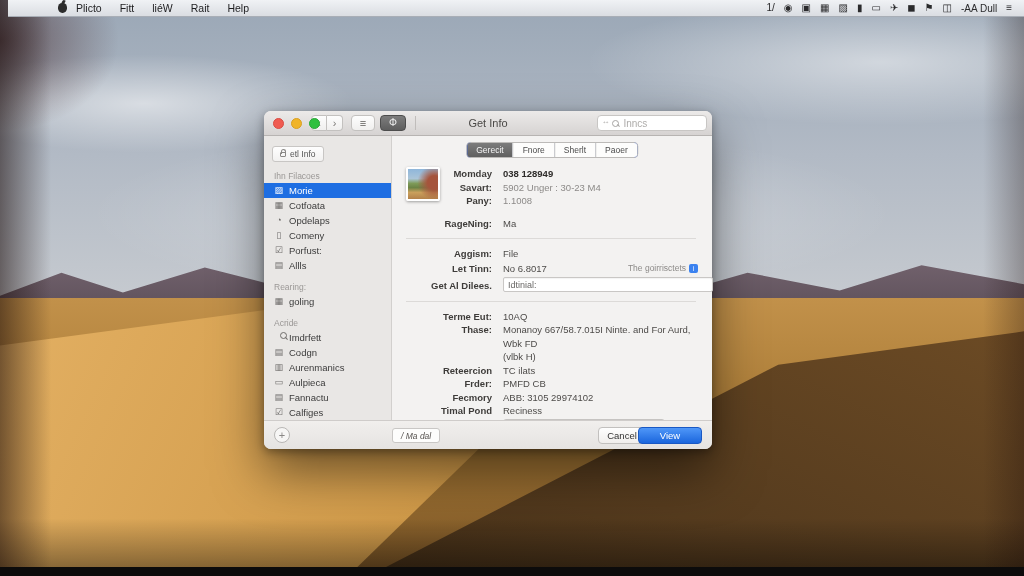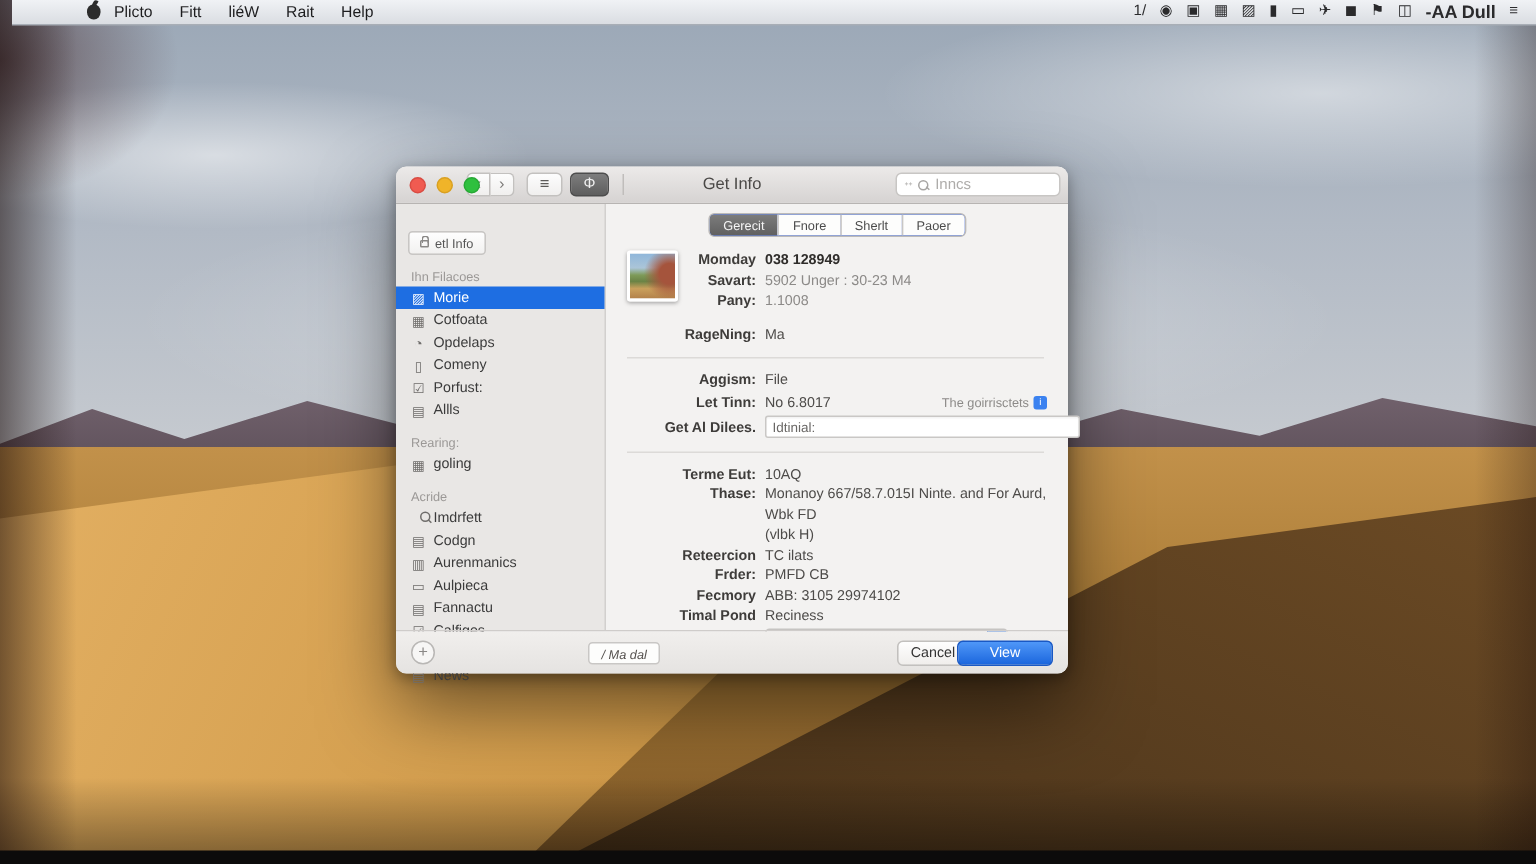--- a/index.html
+++ b/index.html
@@ -34,21 +34,21 @@
 
   
   .menubar { position:absolute; top:0; left:8px; right:0; height:17px; z-index:50;
     background:linear-gradient(#f0f2f5,#dadde2); border-bottom:1px solid #a8aeb6;
     display:flex; align-items:center; font-size:10.5px; color:#1d1d1f; }
   .apple { width:9px; height:10px; background:#2c2c2c; border-radius:45% 45% 48% 48%; position:relative; margin-left:50px; }
   .apple::before { content:""; position:absolute; top:-3px; left:4px; width:3px; height:4px; background:#2c2c2c; border-radius:60% 0; transform:rotate(24deg); }
   .mb-item { padding:0 9px; line-height:16px; }
   .mb-status { margin-left:auto; margin-right:12px; display:flex; align-items:center; gap:9px; font-size:9px; color:#2a2a2c; }
   .mb-status .gl { font-size:10px; line-height:16px; }
-  .mb-status .txt { font-size:12px;font-weight:bold; }
+  .mb-status .txt { font-size:10px; }
 
   
   .window { position:absolute; left:264px; top:111px; width:448px; height:338px; z-index:40;
     border-radius:7px; background:#f3f2f1; display:flex; flex-direction:column;
     box-shadow:0 22px 50px rgba(0,0,0,.5), 0 3px 10px rgba(0,0,0,.35); }
   .titlebar { flex:0 0 25px; background:linear-gradient(#eceae9,#d6d3d2); border-bottom:1px solid #b7b4b2;
     border-radius:7px 7px 0 0; position:relative; display:flex; align-items:center; }
   .lights { position:absolute; left:9px; top:7px; display:flex; gap:7px; }
   .light { width:11px; height:11px; border-radius:50%; }
   .l-red { background:#f05b51; border:1px solid #d94c43; }
@@ -68,21 +68,21 @@
   .searchbox .pp { color:#b3b1af; font-size:8px; }
   .mag { width:7px; height:7px; position:relative; flex:0 0 7px; }
   .mag::before { content:""; position:absolute; top:0; left:0; width:5px; height:5px; border:1px solid #a7a5a3; border-radius:50%; }
   .mag::after { content:""; position:absolute; left:5px; top:5px; width:3px; height:1px; background:#a7a5a3; transform:rotate(45deg); }
   .searchbox input { border:none; outline:none; width:100%; font-size:10px; color:#8e8c8a; background:transparent; font-family:"Liberation Sans", sans-serif; }
   .searchbox input::placeholder { color:#aeacaa; }
 
   .wbody { flex:1; display:flex; min-height:0; }
 
   
-  .sidebar { width:140px; background:#e9e7e5; border-right:1px solid #d2d0ce; padding-top:16px; }
+  .sidebar { width:128px; background:#e9e7e5; border-right:1px solid #d2d0ce; padding-top:7px; }
   .sb-btn { margin-left:8px; height:16px; padding:0 7px; display:inline-flex; align-items:center; gap:4px;
     background:linear-gradient(#fefefe,#f2f1f0); border:1px solid #c8c6c4; border-radius:3px; font-size:8.5px; color:#555; }
   .padlock { width:6px; height:5px; border:1px solid #8a8886; border-radius:1px; position:relative; margin-top:2px; }
   .padlock::before { content:""; position:absolute; top:-4px; left:0px; width:3px; height:4px; border:1px solid #8a8886; border-bottom:none; border-radius:3px 3px 0 0; }
   .sb-head { margin:9px 0 2px 10px; font-size:8.5px; color:#9b9896; }
   .sb-item { height:15px; display:flex; align-items:center; gap:5px; padding-left:10px; font-size:9.5px; color:#3b3b3b; }
   .sb-item .g { width:10px; font-size:9px; color:#6f6d6b; text-align:center; line-height:10px; }
   .sb-item.sel { background:#1e6ee2; color:#fff; }
   .sb-item.sel .g { color:#fff; }
   .mag2 { width:8px; height:8px; position:relative; margin-left:1px; }
@@ -96,21 +96,21 @@
   .tab { padding:0 9px; display:flex; align-items:center; font-size:8.5px; color:#4a4a4a; border-left:1px solid #c8c6c4; background:#fdfdfc; }
   .tab:first-child { border-left:none; }
   .tab.sel { background:linear-gradient(#7c7c7c,#606060); color:#f5f5f5; }
 
   .fields { position:absolute; top:31px; left:12px; right:14px; }
   .thumb { position:absolute; left:2px; top:0px; width:34px; height:34px; border:2px solid #fff; border-radius:2px;
     box-shadow:0 1px 3px rgba(0,0,0,.35);
     background:
       radial-gradient(circle at 88% 45%, #a5543c 0 22%, transparent 55%),
       linear-gradient(180deg,#8fb6da 0%, #abc5d8 32%, #7e9b59 48%, #6b8345 62%, #caa05c 78%, #b3814a 100%); }
-  .frow { display:grid; grid-template-columns:88px 1fr; column-gap:6px; line-height:13.5px; position:relative; }
+  .frow { display:grid; grid-template-columns:88px 1fr; column-gap:11px; line-height:13.5px; position:relative; }
   .frow .lab { text-align:right; font-weight:bold; color:#3e3c3a; font-size:9.5px; }
   .frow .val { color:#4d4b49; font-size:9.5px; }
   .frow .val.grey { color:#8c8a88; }
   .frow .val.dark { color:#2e2c2a; font-weight:bold; }
   .divider { height:1px; background:#dcdad8; margin:8px 2px; }
   .rt-wrap { position:absolute; right:0; top:0; display:flex; align-items:center; gap:3px; }
   .rt-text { font-size:8.5px; color:#8c8a88; }
   .badge { width:9px; height:9px; background:#3b82f0; border-radius:2px; color:#fff; font-size:6.5px;
     display:flex; align-items:center; justify-content:center; }
   .txtinput { width:210px; height:15px; border:1px solid #c9c7c5; border-radius:2px; background:#fff;

